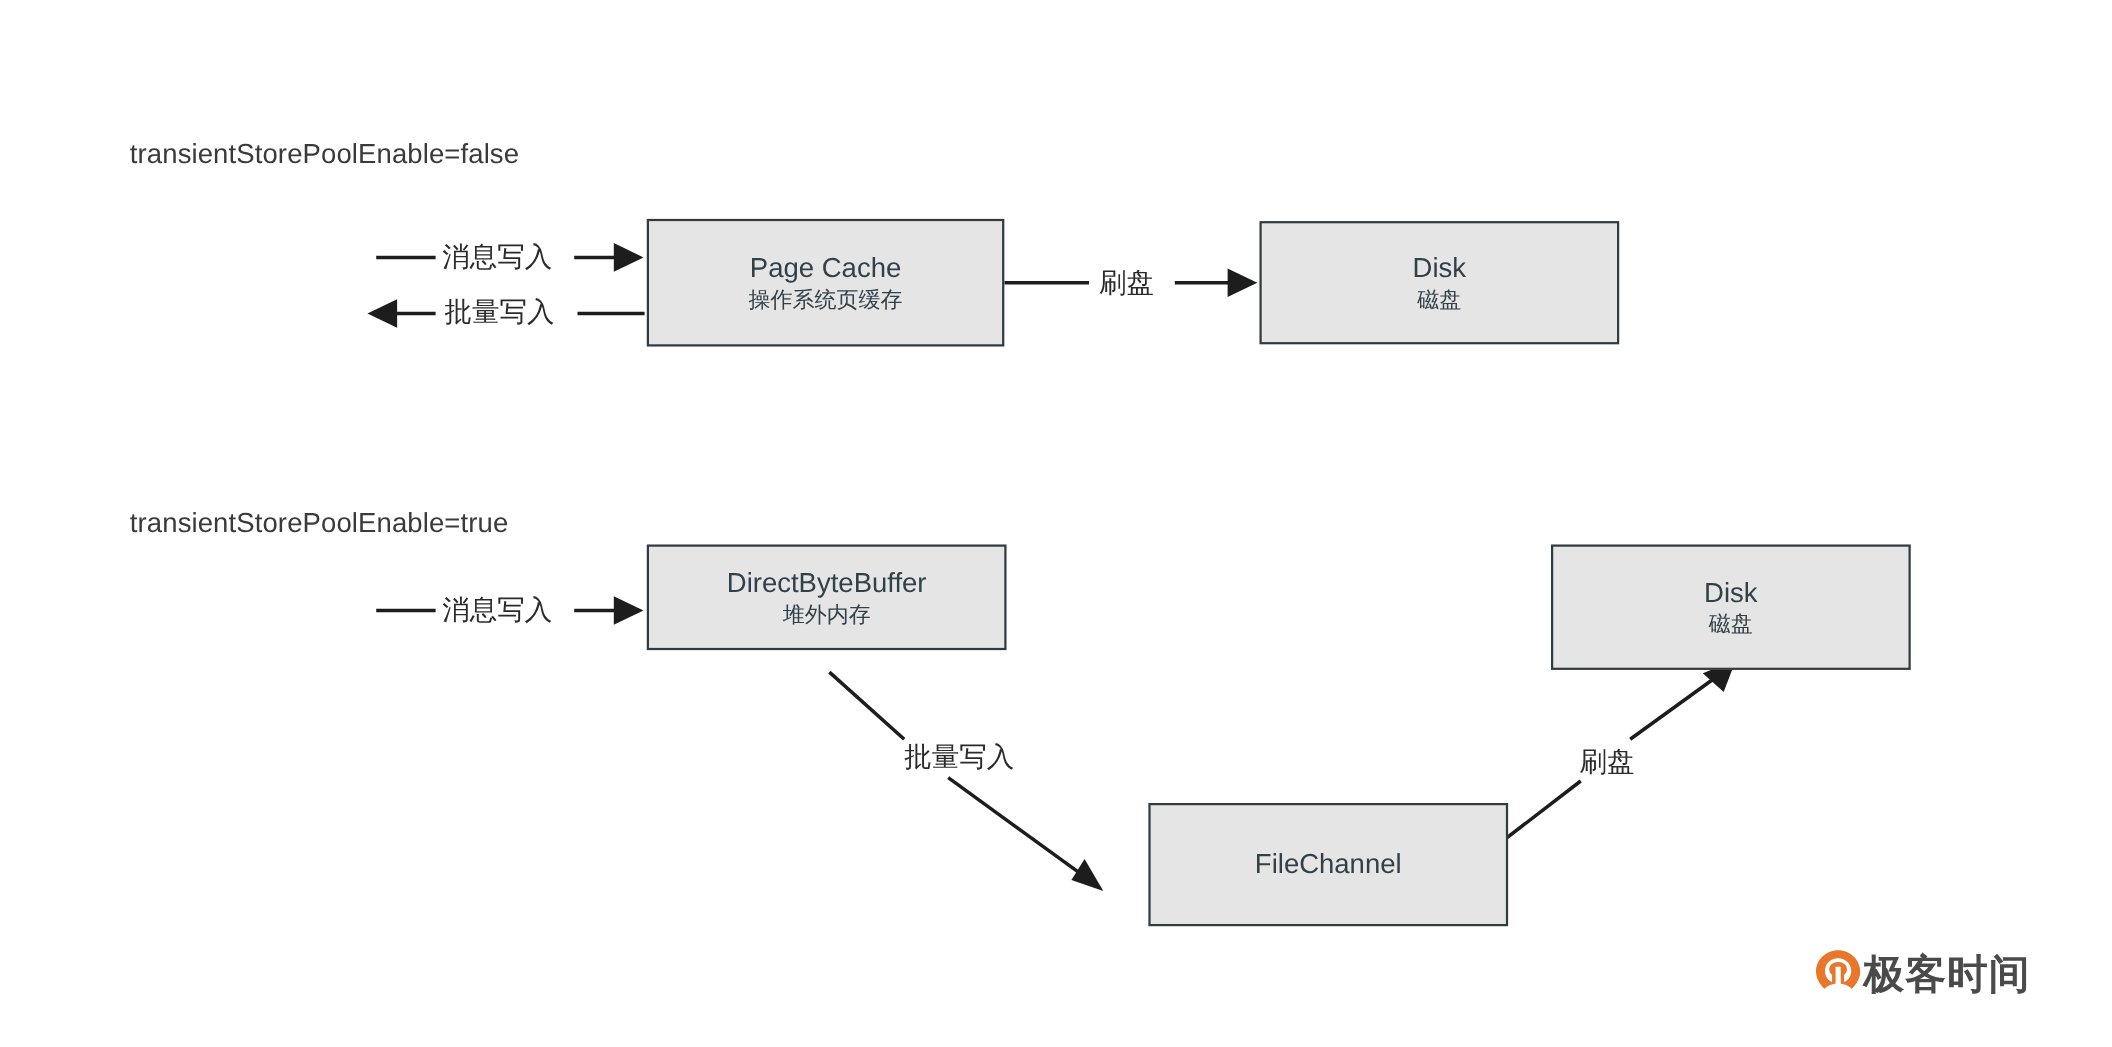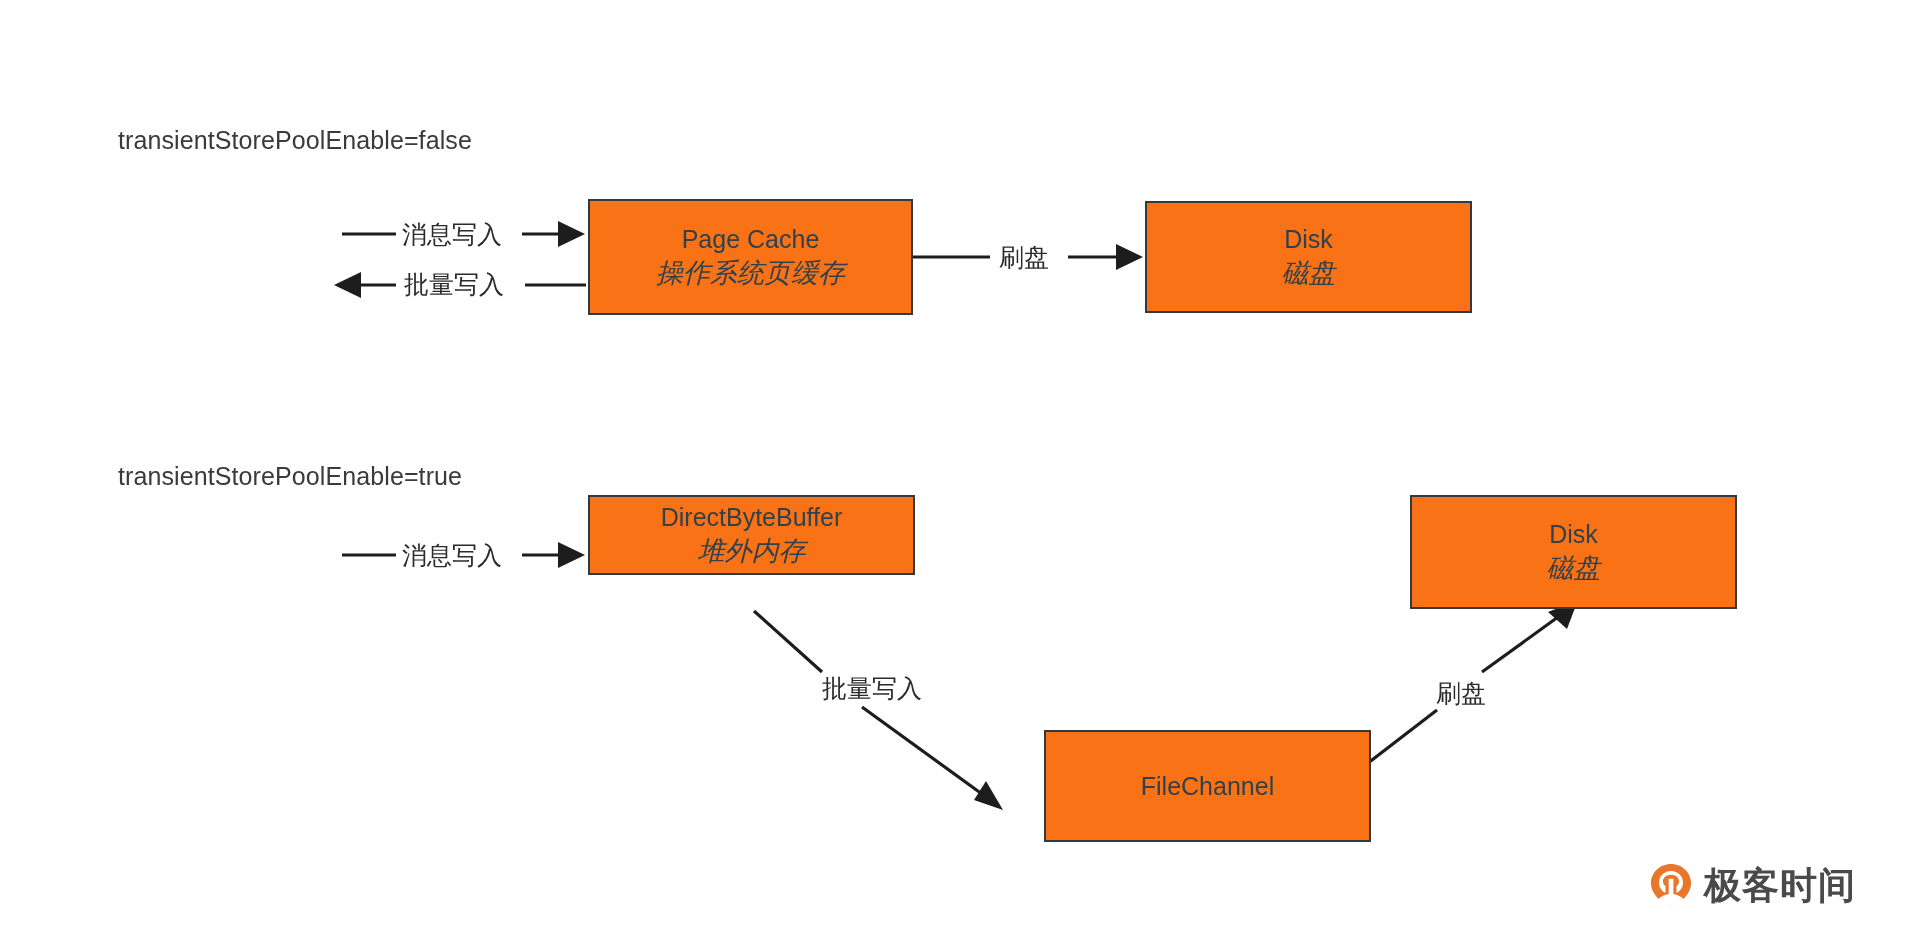--- a/index.html
+++ b/index.html
@@ -27,43 +27,42 @@
     white-space: nowrap;
     letter-spacing: 0.1px;
   }
   #caption-false { left: 118px; top: 128px; }
   #caption-true  { left: 118px; top: 464px; }
 
   
   .node-box {
     position: absolute;
     box-sizing: border-box;
-    background: #f97316;
+    background: #e5e5e5;
     border: 2.5px solid #2f3a41;
     display: flex;
     flex-direction: column;
     align-items: center;
     justify-content: center;
     text-align: center;
     color: #32404a;
     line-height: 1.3;
   }
   .node-box .line-en {
     font-size: 25px;
     white-space: nowrap;
   }
   .node-box .line-cn {
-    font-size: 27px;
-    white-space: nowrap;
-    font-style: italic;
+    font-size: 20px;
+    white-space: nowrap;
   }
 
   #box-page-cache   { left: 588px; top: 199px;  width: 325px; height: 116px; }
   #box-disk-1       { left: 1145px; top: 201px; width: 327px; height: 112px; }
-  #box-dbb          { left: 588px; top: 495px;  width: 327px; height: 80px; }
+  #box-dbb          { left: 588px; top: 495px;  width: 327px; height: 96px; }
   #box-disk-2       { left: 1410px; top: 495px; width: 327px; height: 114px; }
   #box-filechannel  { left: 1005px; top: 730px; width: 327px; height: 112px; margin-left: 39px; }
 
   
   .edge-label {
     position: absolute;
     font-size: 25px;
     color: #2b2b2b;
     white-space: nowrap;
     background: #ffffff;
@@ -93,21 +92,20 @@
   }
   .arrow-head { fill: #1d1d1d; }
 
   
   #watermark {
     position: absolute;
     left: 1648px;
     top: 862px;
     display: flex;
     align-items: center;
-    gap: 10px;
   }
   #watermark .logo-mark {
     width: 46px;
     height: 46px;
     flex: 0 0 auto;
   }
   #watermark .logo-text {
     font-size: 37px;
     font-weight: bold;
     color: #4a4a4a;

